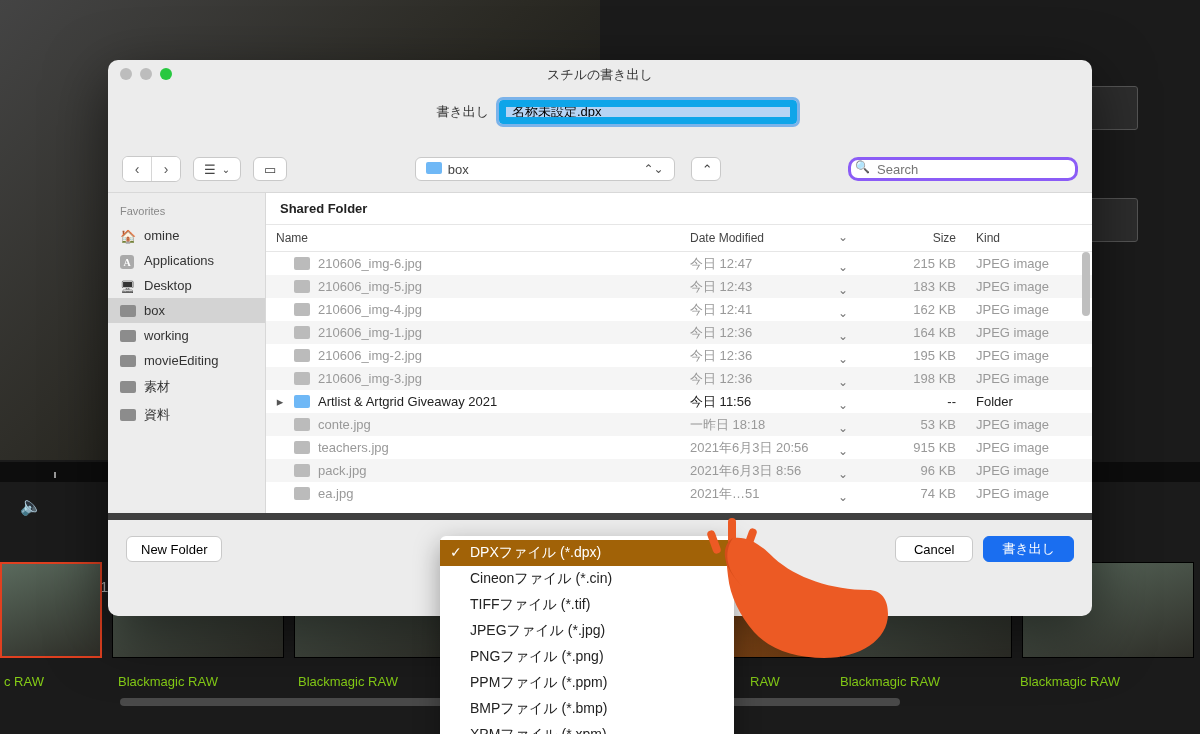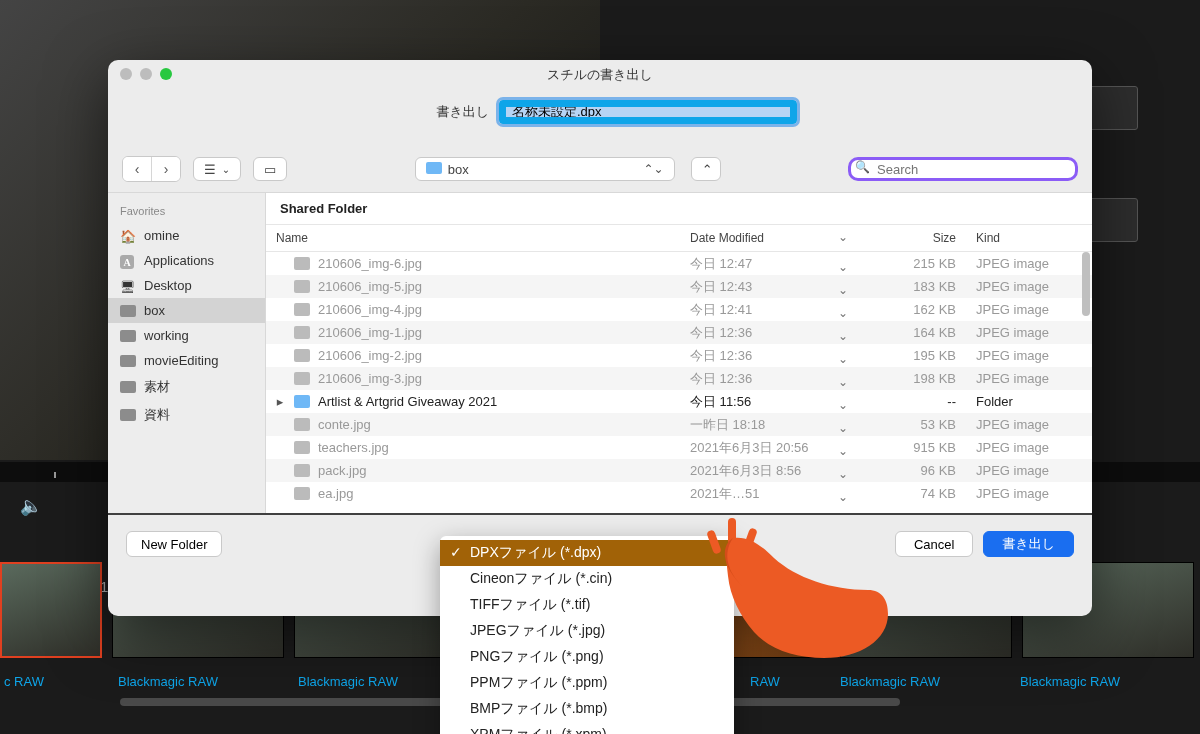--- a/index.html
+++ b/index.html
@@ -8,21 +8,21 @@
   .bg-ruler { position:absolute; top:462px; left:0; right:0; height:20px; background:#0d0d0d; }
   .bg-ruler .tick { position:absolute; top:10px; width:2px; height:6px; background:#999; left:54px; }
   .speaker { position:absolute; top:495px; left:20px; color:#ccc; font-size:18px; }
   .timecode { position:absolute; top:540px; left:0; font-size:15px; color:#aaa;margin-top:38px; }
   .tc-left { left:4px; } .v1-left { left:90px; }
   .tc-right { right:54px; } .v1-right { right:12px; }
   .thumbs { position:absolute; top:562px; left:0; right:0; height:112px; display:flex; gap:10px; padding:0 0 0 0; }
   .thumb { flex:0 0 172px; height:96px; background:linear-gradient(160deg,#5a6a5d,#2e2e28); border:1px solid #000; }
   .thumb.orange { background:linear-gradient(160deg,#d07024,#6a3a12); }
   .first-thumb { border:2px solid #e04020; flex-basis:102px; }
-  .thumb-label { position:absolute; top:674px; font-size:13px; color:#0ea5e9; }
+  .thumb-label { position:absolute; top:674px; font-size:13px; color:#84cc16; }
   .scrollbar-track { position:absolute; top:698px; left:120px; width:780px; height:8px; background:#4a4a4a; border-radius:4px; }
 
   
   .node { position:absolute; width:72px; height:44px; background:#2d2d2d; border:1px solid #555; border-radius:3px; }
   .node-badge { position:absolute; bottom:-18px; left:0; font-size:11px; color:#aaa; }
 
   
   .dialog { position:absolute; top:60px; left:108px; width:984px; height:556px; background:#ececec; border-radius:10px; box-shadow:0 18px 60px rgba(0,0,0,.55); color:#222; }
   .titlebar { height:30px; text-align:center; position:relative; }
   .traffic { position:absolute; top:8px; left:12px; display:flex; gap:8px; }
@@ -71,21 +71,21 @@
   .row { display:flex; font-size:13px; color:#999; align-items:center; height:23px; }
   .row:nth-child(odd) { background:#f5f5f5; }
   .row > div { padding:0 10px; white-space:nowrap; overflow:hidden; text-overflow:ellipsis; }
   .row .c-name { color:#999; display:flex; align-items:center; gap:8px; padding-left:28px; }
   .row.enabled .c-name, .row.enabled { color:#222; }
   .row .thumb-mini { width:16px; height:13px; background:#bbb; border-radius:2px; flex:0 0 16px; }
   .row.enabled .thumb-mini { background:#6fb8f6; }
   .row .disclosure { width:12px; text-align:center; color:#555; margin-left:-20px; }
   .file-scrollbar { position:absolute; right:2px; top:0; width:8px; height:64px; background:#bfbfbf; border-radius:4px; }
 
-  .footer { display:flex; align-items:center; padding:16px 18px; border-top:2px solid #404040; }
+  .footer { display:flex; align-items:center; padding:16px 18px; border-top:7px solid #404040; }
   .footer .nf { height:26px; padding:0 14px; border:1px solid #c9c9c9; border-radius:6px; background:#fff; font-size:13px; cursor:pointer; }
   .footer .spacer { flex:1; }
   .footer .btn { height:26px; padding:0 18px; border-radius:6px; font-size:13px; cursor:pointer; border:1px solid #c9c9c9; background:#fff; }
   .footer .primary { background:#1a6ef0; border-color:#1a6ef0; color:#fff; margin-left:10px; }
 
   
   .popup { position:absolute; top:536px; left:440px; width:294px; background:#fff; border-radius:6px; box-shadow:0 8px 26px rgba(0,0,0,.35); padding:4px 0; z-index:50; font-size:14px; }
   .popup-item { padding:4px 14px 4px 30px; position:relative; cursor:pointer; color:#222; }
   .popup-item.selected { background:#a16207; color:#fff; }
   .popup-item.selected::before { content:"✓"; position:absolute; left:10px; }

